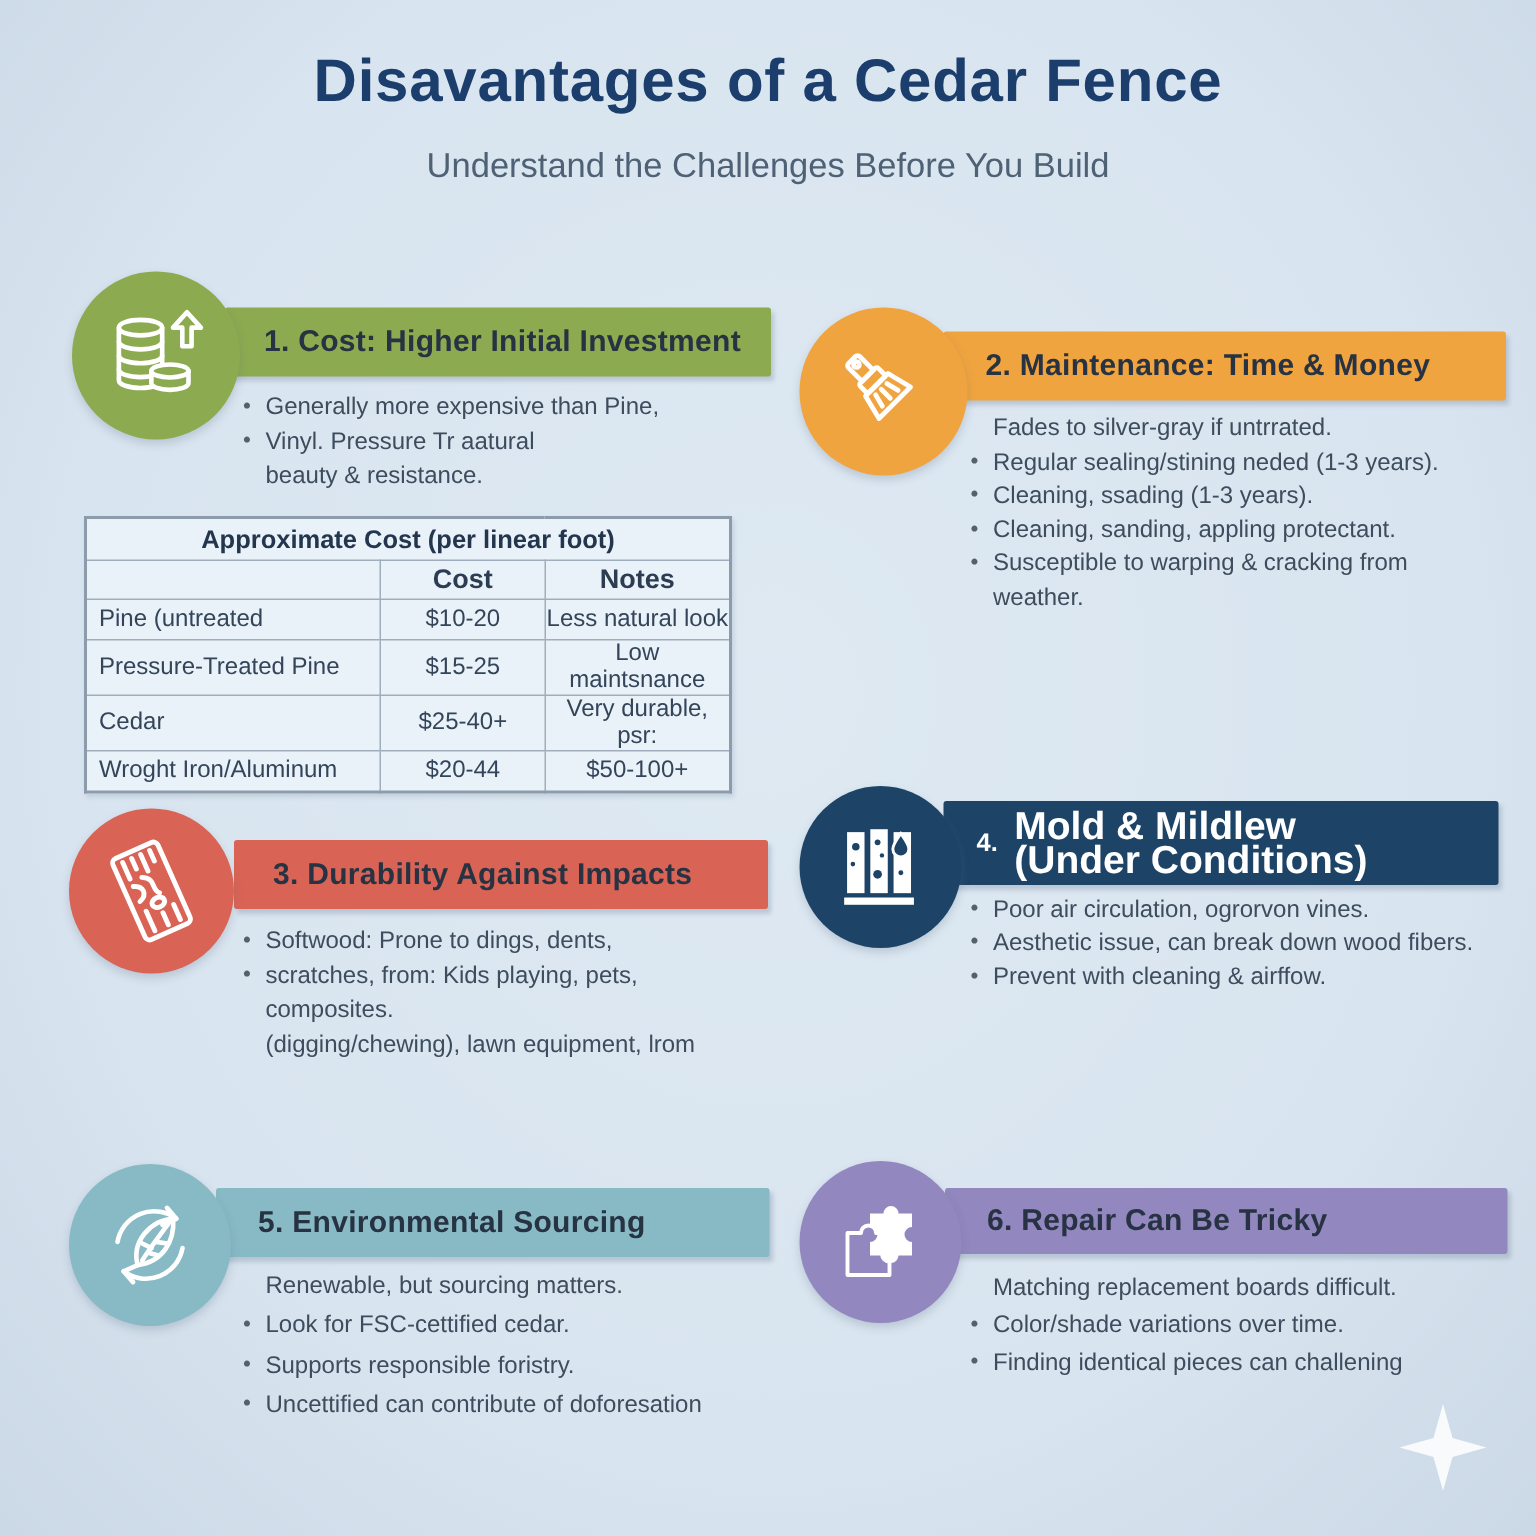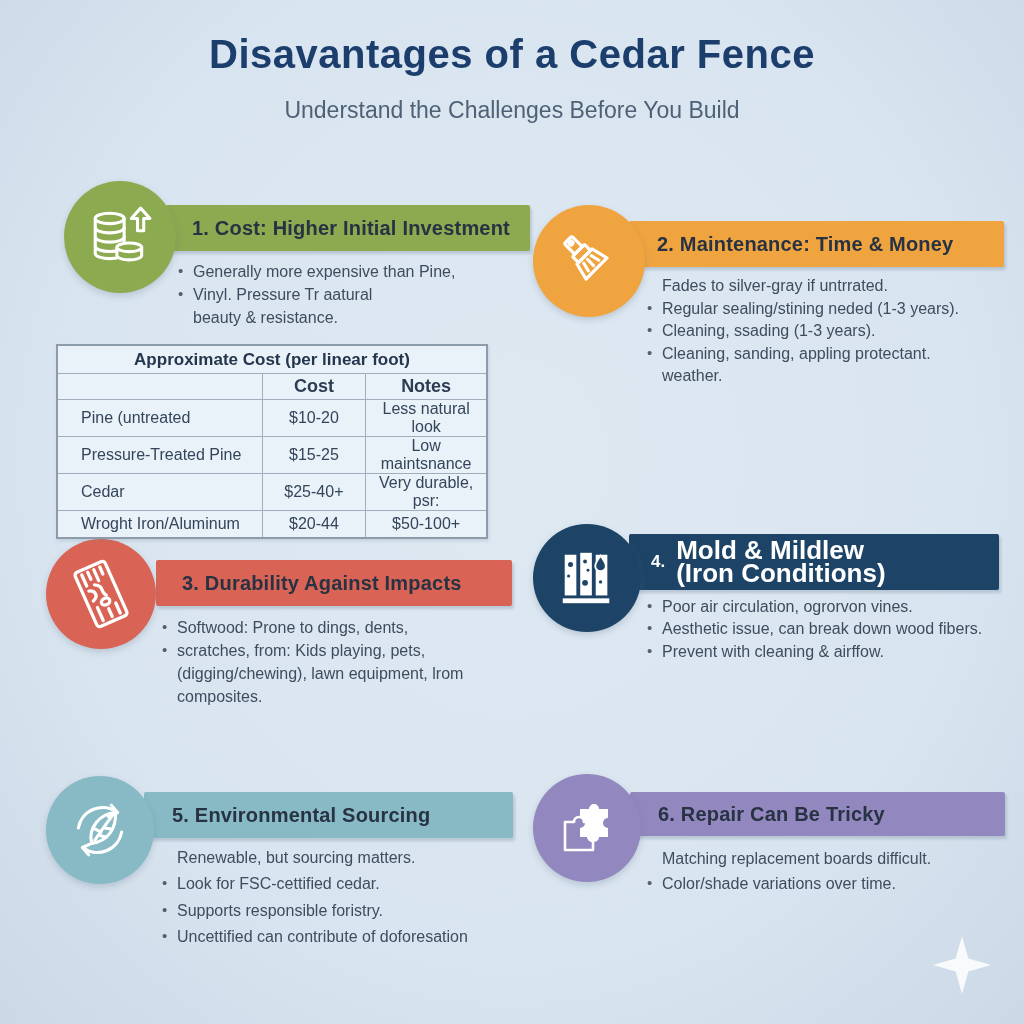--- a/index.html
+++ b/index.html
@@ -17,21 +17,21 @@
   .section{position:absolute;}
   .circle{position:absolute;border-radius:50%;z-index:2;display:flex;align-items:center;justify-content:center;
     box-shadow:0 3px 6px rgba(90,110,135,.25);}
   .bar{position:absolute;z-index:1;display:flex;align-items:center;
     box-shadow:2px 3px 3px rgba(100,120,145,.28);border-radius:2px;}
   .bar .btitle{font-weight:700;font-size:20px;color:#273242;letter-spacing:.2px;white-space:nowrap;}
   .bullets{position:absolute;z-index:1;}
   .line{position:relative;padding-left:17px;font-size:16px;color:#3e4d5d;white-space:nowrap;}
   .line.dot::before{content:"\2022";position:absolute;left:2px;top:-1px;color:#55606c;font-size:15px;}
   
-  #s1{left:64px;top:181px;width:444px;height:160px;}
+  #s1{left:48px;top:181px;width:444px;height:160px;}
   #s1 .circle{left:0;top:0;width:112px;height:112px;background:#8caa50;}
   #s1 .bar{left:102px;top:24px;width:338px;height:46px;background:#8caa50;padding-left:26px;}
   #s1 .bullets{left:112px;top:79px;line-height:23px;}
   #s2{left:533px;top:205px;width:465px;height:210px;}
   #s2 .circle{left:0;top:0;width:112px;height:112px;background:#f0a43f;}
   #s2 .bar{left:96px;top:16px;width:347px;height:46px;background:#f0a43f;padding-left:28px;}
   #s2 .bullets{left:112px;top:70px;line-height:22.6px;}
   #s3{left:46px;top:539px;width:446px;height:180px;}
   #s3 .circle{left:0;top:0;width:110px;height:110px;background:#d96455;}
   #s3 .bar{left:110px;top:21px;width:330px;height:46px;background:#d96455;padding-left:26px;}
@@ -51,21 +51,21 @@
   #s6 .circle{left:0;top:0;width:108px;height:108px;background:#9287be;}
   #s6 .bar{left:97px;top:18px;width:347px;height:44px;background:#9287be;padding-left:28px;align-items:center;}
   #s6 .bullets{left:112px;top:72px;line-height:25px;}
   
   #costtable{position:absolute;left:56px;top:344px;width:432px;z-index:3;
     border-collapse:collapse;background:#e9f1f9;border:2px solid #8d9cab;
     box-shadow:1px 2px 3px rgba(100,120,145,.2);}
   #costtable td,#costtable th{border:1px solid #9fadbc;padding:0;}
   #costtable .ttl{height:27px;text-align:center;font-size:17px;font-weight:700;color:#24364d;}
   #costtable .hdr{height:25px;text-align:center;font-size:18px;font-weight:700;color:#2c3d52;}
-  #costtable .c0{width:192px;text-align:left;padding-left:23px;}
+  #costtable .c0{width:192px;text-align:left;padding-left:8px;}
   #costtable .c1{width:112px;text-align:center;}
   #costtable .c2{width:124px;text-align:center;margin-top:13px;}
   #costtable .drow td{height:26px;font-size:16px;color:#34455a;}
   
   .sparkle{position:absolute;left:933px;top:936px;width:58px;height:58px;background:rgba(255,255,255,.85);
     clip-path:polygon(50% 0%,61% 39%,100% 50%,61% 61%,50% 100%,39% 61%,0% 50%,39% 39%);}
   svg{display:block;}
 </style>
 </head>
 <body>
@@ -148,20 +148,21 @@
       </svg>
     </div>
     <div class="bar">
       <span class="btitle">2. Maintenance: Time &amp; Money</span>
     </div>
     <div class="bullets">
       <div class="line"><span>Fades to silver-gray if untrrated.</span></div>
       <div class="line dot"><span>Regular sealing/stining neded (1-3 years).</span></div>
       <div class="line dot"><span>Cleaning, ssading (1-3 years).</span></div>
       <div class="line dot"><span>Cleaning, sanding, appling protectant.</span></div>
+      <div class="line dot"><span>Susceptible to warping &amp; cracking from</span></div>
       <div class="line"><span>weather.</span></div>
     </div>
   </div>
 
   <div class="section" id="s3">
     <div class="circle">
       <svg width="70" height="70" viewBox="0 0 64 64">
         <g transform="rotate(-24 32 32)" stroke="#fff" stroke-width="3" fill="none" stroke-linecap="round" stroke-linejoin="round">
           <rect x="17" y="5" width="30" height="54" rx="3"></rect>
           <path d="M23 9 v11 M29 9 v7 M35 9 v11 M41 9 v7"></path>
@@ -171,22 +172,22 @@
           <path d="M24 42 v13 M41 45 v10 M33 47 v8"></path>
         </g>
       </svg>
     </div>
     <div class="bar">
       <span class="btitle">3. Durability Against Impacts</span>
     </div>
     <div class="bullets">
       <div class="line dot"><span>Softwood: Prone to dings, dents,</span></div>
       <div class="line dot"><span>scratches, from: Kids playing, pets,</span></div>
+      <div class="line"><span>composites.</span></div>
       <div class="line"><span>(digging/chewing), lawn equipment, lrom</span></div>
-      <div class="line"><span>composites.</span></div>
     </div>
   </div>
 
   <div class="section" id="s4">
     <div class="circle">
       <svg width="62" height="62" viewBox="0 0 64 64">
         <rect x="9" y="8" width="12" height="42" fill="#fff"></rect>
         <rect x="25" y="6" width="12" height="44" fill="#fff"></rect>
         <rect x="41" y="8" width="12" height="42" fill="#fff"></rect>
         <rect x="7" y="53" width="48" height="5" fill="#fff"></rect>
@@ -197,21 +198,21 @@
         <circle cx="30" cy="37" r="3" fill="#1d4467"></circle>
         <circle cx="47" cy="22" r="2.2" fill="#1d4467"></circle>
         <circle cx="46" cy="36" r="1.7" fill="#1d4467"></circle>
         <path d="M46 9 c3.5 5 5.5 7.6 5.5 10.6 a5.5 5.5 0 0 1 -11 0 c0 -3 2 -5.6 5.5 -10.6 z" fill="#1d4467" stroke="#fff" stroke-width="2"></path>
       </svg>
     </div>
     <div class="bar">
       <span class="num">4.</span>
       <span class="twoline">
         <span>Mold &amp; Mildlew</span>
-        <span>(Iron Conditions)</span>
+        <span>(Under Conditions)</span>
       </span>
     </div>
     <div class="bullets">
       <div class="line dot"><span>Poor air circulation, ogrorvon vines.</span></div>
       <div class="line dot"><span>Aesthetic issue, can break down wood fibers.</span></div>
       <div class="line dot"><span>Prevent with cleaning &amp; airffow.</span></div>
     </div>
   </div>
 
   <div class="section" id="s5">
@@ -247,18 +248,19 @@
           <path d="M25 13 h9 a5 5 0 1 1 10 0 h9 v9 a5 5 0 1 0 0 10 v9 h-9 a5 5 0 1 1 -10 0 h-9 v-9 a5 5 0 1 0 0 -10 z" fill="#fff"></path>
         </g>
       </svg>
     </div>
     <div class="bar">
       <span class="btitle">6. Repair Can Be Tricky</span>
     </div>
     <div class="bullets">
       <div class="line"><span>Matching replacement boards difficult.</span></div>
       <div class="line dot"><span>Color/shade variations over time.</span></div>
+      <div class="line dot"><span>Finding identical pieces can challening</span></div>
     </div>
   </div>
 
   <div class="sparkle"></div>
 
 </div>
 
 </body></html>

